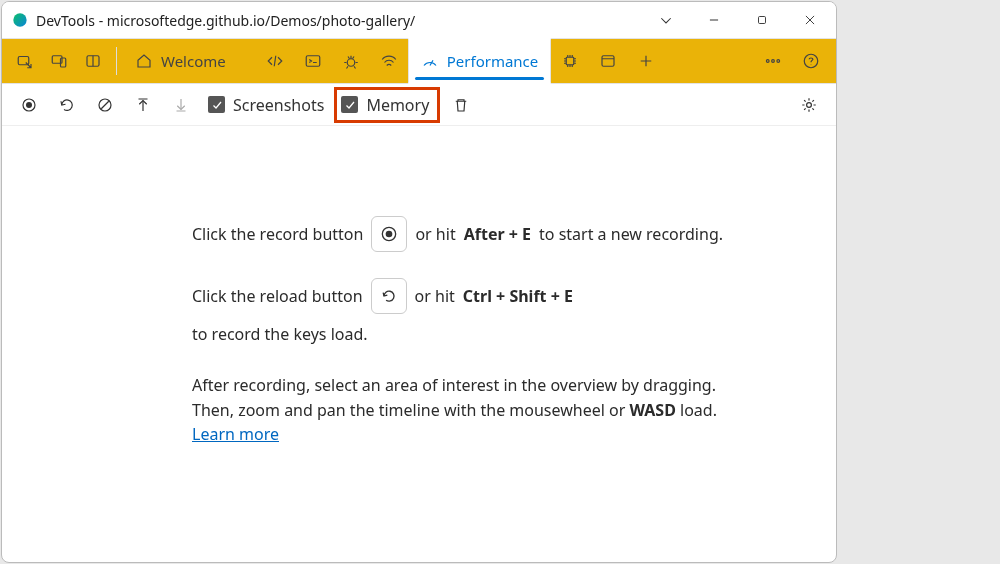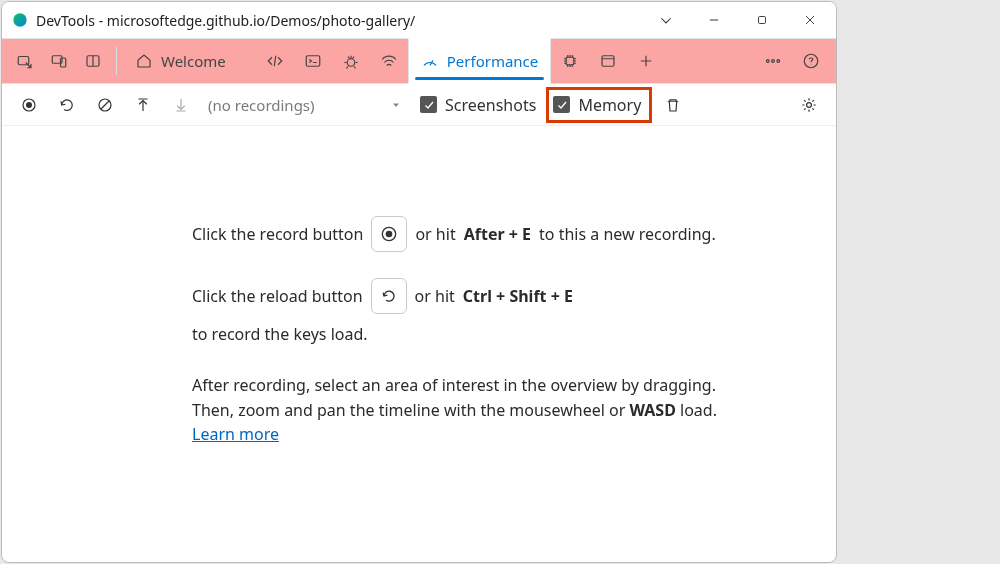--- a/index.html
+++ b/index.html
@@ -47,21 +47,21 @@
     width: 48px; height: 36px;
     display: flex; align-items: center; justify-content: center;
     color: #222;
   }
   .win-btn svg { width: 14px; height: 14px; }
   
   .tabstrip {
     height: 46px;
     border-top: 1px solid #e3e3e3;
     border-bottom: 1px solid #e3e3e3;
-    background: #fca5a5;
+    background: #eab308;
     display: flex;
     align-items: stretch;
     padding: 0 6px;
   }
   .tabstrip-left, .tabstrip-right, .tabstrip-tabs {
     display: flex;
     align-items: center;
   }
   .tabstrip-right { margin-left: auto; }
   .icon-btn {
@@ -349,26 +349,20 @@
           <line x1="6" y1="4" x2="18" y2="4"></line>
         </svg>
     </div>
     <div class="tb-btn" style="color:#aaa;">
       <svg viewBox="0 0 24 24">
           <line x1="12" y1="4" x2="12" y2="18"></line>
           <polyline points="7 13 12 18 17 13"></polyline>
           <line x1="6" y1="20" x2="18" y2="20"></line>
         </svg>
     </div>
-    <div class="dropdown">
-      <span class="dd-label">(no recordings)</span>
-      <svg viewBox="0 0 24 24" width="12" height="12" fill="#888" stroke="none">
-          <polygon points="6 9 18 9 12 16"></polygon>
-        </svg>
-    </div>
     <label class="check-group">
       <span class="checkbox">
         <svg viewBox="0 0 24 24">
             <polyline points="5 13 10 18 20 6"></polyline>
           </svg>
       </span>
       <span>Screenshots</span>
     </label>
     <label class="check-group highlight">
       <span class="checkbox">
@@ -396,21 +390,21 @@
     <p class="rowline">
       <span>Click the record button</span>
       <span class="inline-btn record">
         <svg viewBox="0 0 24 24">
             <circle class="outer" cx="12" cy="12" r="8"></circle>
             <circle class="inner" cx="12" cy="12" r="4"></circle>
           </svg>
       </span>
       <span>or hit</span>
       <b>After + E</b>
-      <span>to this a new recording.</span>
+      <span>to start a new recording.</span>
     </p>
     <p class="rowline">
       <span>Click the reload button</span>
       <span class="inline-btn">
         <svg viewBox="0 0 24 24">
             <path d="M6 12 A6 6 0 1 1 8.5 17"></path>
             <polyline points="5 8 6 12 10 11"></polyline>
           </svg>
       </span>
       <span>or hit</span>

